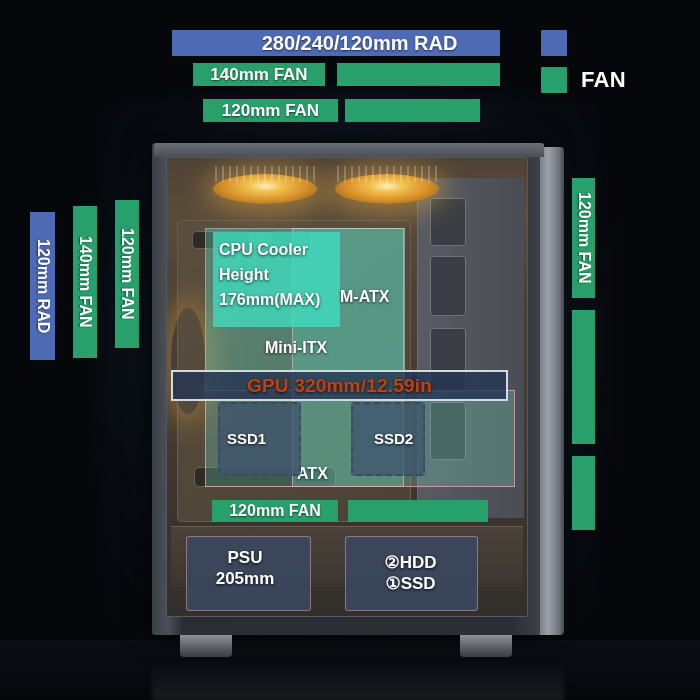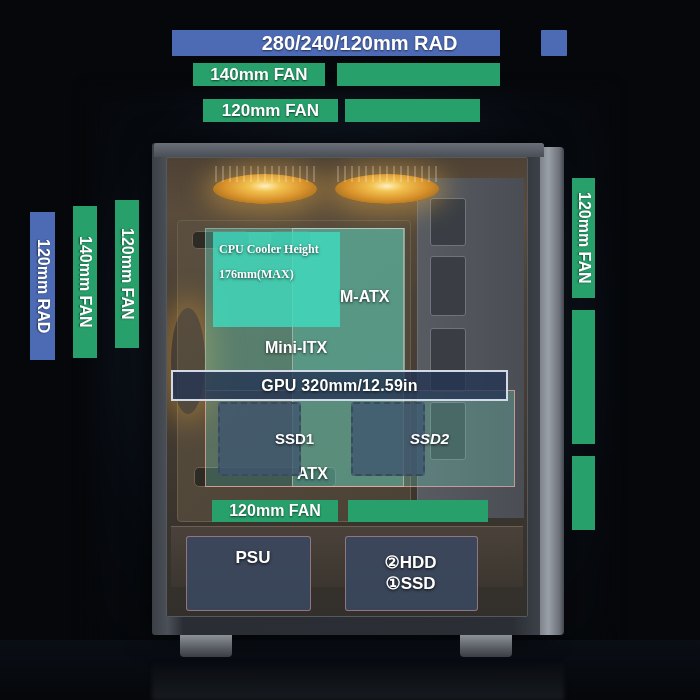--- a/index.html
+++ b/index.html
@@ -109,58 +109,58 @@
     background:rgba(95,205,185,.40);border:1px solid rgba(230,235,240,.35);
   }
   .ov-cpu{
     left:213px;top:232px;width:127px;height:95px;
     background:rgba(62,220,190,.80);
   }
   .ov-label{
     position:absolute;color:#fff;font-weight:700;
     text-shadow:0 1px 3px rgba(0,0,0,.75);
   }
-  .lbl-cpu{left:219px;top:237px;width:130px;font-size:12px;line-height:25px;font-family:Liberation Serif, serif;}
+  .lbl-cpu{left:219px;top:237px;width:130px;font-size:16px;line-height:25px;}
   .lbl-matx{left:340px;top:288px;font-size:16px;}
   .lbl-itx{left:265px;top:339px;font-size:16px;}
   .lbl-atx{left:297px;top:465px;font-size:16px;}
 
   .ssd{
     position:absolute;background:rgba(62,84,110,.78);
     border:2px dashed #3b4a5c;border-radius:3px;
   }
   .ssd1{left:218px;top:402px;width:79px;height:70px;}
   .ssd2{left:351px;top:402px;width:70px;height:70px;}
   .lbl-ssd{position:absolute;color:#fff;font-size:15px;font-weight:700;
-    text-shadow:0 1px 3px rgba(0,0,0,.8);margin-left:48px;}
+    text-shadow:0 1px 3px rgba(0,0,0,.8);}
   .lbl-ssd1{left:227px;top:430px;}
-  .lbl-ssd2{left:362px;top:430px;font-style:italic;}
+  .lbl-ssd2{left:374px;top:430px;}
 
   
   .bbox{
     position:absolute;background:rgba(58,72,96,.88);
     border:1px solid rgba(210,160,160,.55);border-radius:3px;
   }
   .bbox-psu{left:186px;top:536px;width:123px;height:73px;}
   .bbox-drv{left:345px;top:536px;width:131px;height:73px;}
   .bbox-txt{
     position:absolute;color:#fff;font-weight:700;font-size:17px;
     line-height:21px;text-align:center;text-shadow:0 1px 3px rgba(0,0,0,.85);
   }
-  .t-psu{left:186px;top:547px;width:134px;}
+  .t-psu{left:178px;top:547px;width:134px;}
   .t-drv{left:345px;top:552px;width:131px;}
 
   
   .gpu-bar{
     position:absolute;left:171px;top:370px;width:333px;height:27px;
     background:rgba(36,52,84,.80);
     border:2px solid #d2dae8;
     display:flex;align-items:center;justify-content:center;
   }
-  .gpu-bar span{color:#ffffff;font-size:16px;font-weight:700;letter-spacing:.2px;
+  .gpu-bar span{color:#c2410c;font-size:19px;font-weight:700;letter-spacing:.2px;
     text-shadow:0 1px 3px rgba(0,0,0,.8);text-align:center;}
 
   
   .bar{position:absolute;display:flex;align-items:center;}
   .bar-txt{color:#fff;font-weight:700;text-shadow:0 1px 2px rgba(0,0,0,.6);}
   .seg{position:absolute;}
 
   
   .b-rad   {left:172px;top:30px;width:328px;height:26px;background:#4d6bb5;}
   .b-rad .bar-txt{position:absolute;left:0;width:375px;text-align:center;font-size:20px;}
@@ -254,20 +254,21 @@
   <div class="lbl-ssd lbl-ssd2">SSD2</div>
 
   <div class="gpu-bar">
     <span>GPU 320mm/12.59in</span>
   </div>
 
   <div class="bbox bbox-psu"></div>
   <div class="bbox bbox-drv"></div>
   <div class="bbox-txt t-psu">
     <div>PSU</div>
+    <div>205mm</div>
   </div>
   <div class="bbox-txt t-drv">
     <div>②HDD</div>
     <div>①SSD</div>
   </div>
 
   <div class="bar b-rad">
     <span class="bar-txt">280/240/120mm RAD</span>
   </div>
   <div class="bar b-f140a">
@@ -297,15 +298,19 @@
 
   <div class="bar b-bfan-a">
     <span class="bar-txt">120mm FAN</span>
   </div>
   <div class="seg b-bfan-b"></div>
 
   <div class="legend">
     <div class="leg-row">
       <div class="leg-sw" style="background: rgb(77, 107, 181);"></div>
     </div>
+    <div class="leg-row">
+      <div class="leg-sw" style="background: rgb(39, 160, 107);"></div>
+      <div class="leg-lbl">FAN</div>
+    </div>
   </div>
 
 </div>
 
 </body></html>

